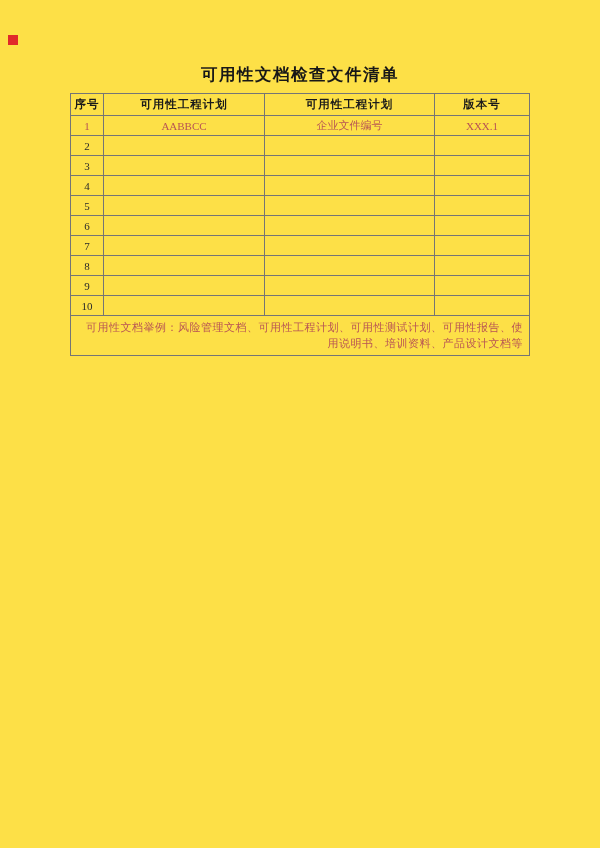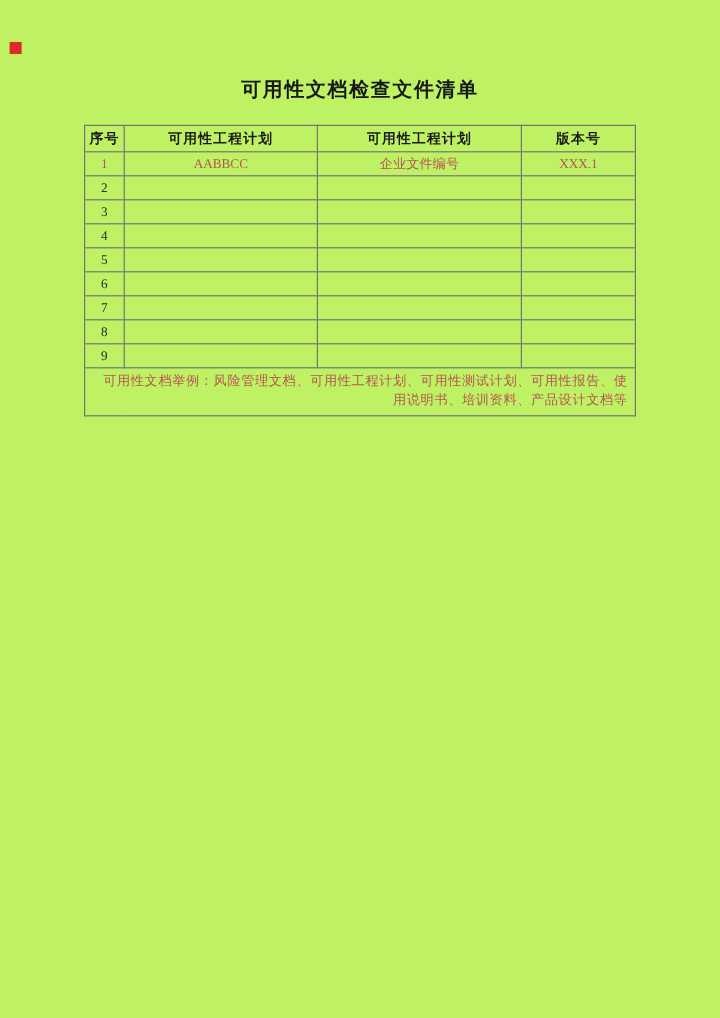--- a/index.html
+++ b/index.html
@@ -4,21 +4,21 @@
 <style>
   html, body {
     margin: 0;
     padding: 0;
     background: #ffffff;
   }
   .page {
     position: relative;
     width: 600px;
     height: 848px;
-    background: #bef264;
+    background: #fde047;
     overflow: hidden;
     font-family: "Liberation Serif", "DejaVu Serif", serif;
     color: #1f1f1f;
   }
   .corner-mark {
     position: absolute;
     left: 8px;
     top: 35px;
     width: 10px;
     height: 10px;
@@ -32,21 +32,21 @@
     margin: 0;
     text-align: center;
     font-size: 16.5px;
     font-weight: bold;
     letter-spacing: 1.5px;
     color: #171717;
   }
   table.doc-table {
     position: absolute;
     left: 70px;
-    top: 104px;
+    top: 93px;
     width: 459px;
     border-collapse: collapse;
     table-layout: fixed;
   }
   .doc-table col.c-no      { width: 33px; }
   .doc-table col.c-code    { width: 161px; }
   .doc-table col.c-name    { width: 170px; }
   .doc-table col.c-version { width: 95px; }
   .doc-table th, .doc-table td {
     border: 1px solid #757575;
@@ -151,20 +151,26 @@
           <td></td>
           <td></td>
           <td></td>
         </tr>
         <tr>
           <td>9</td>
           <td></td>
           <td></td>
           <td></td>
         </tr>
+        <tr>
+          <td>10</td>
+          <td></td>
+          <td></td>
+          <td></td>
+        </tr>
       </tbody>
     <tfoot>
       <tr>
         <td class="note" colspan="4">可用性文档举例：风险管理文档、可用性工程计划、可用性测试计划、可用性报告、使用说明书、培训资料、产品设计文档等</td>
       </tr>
     </tfoot>
   </table>
 </div>
 
 </body></html>

